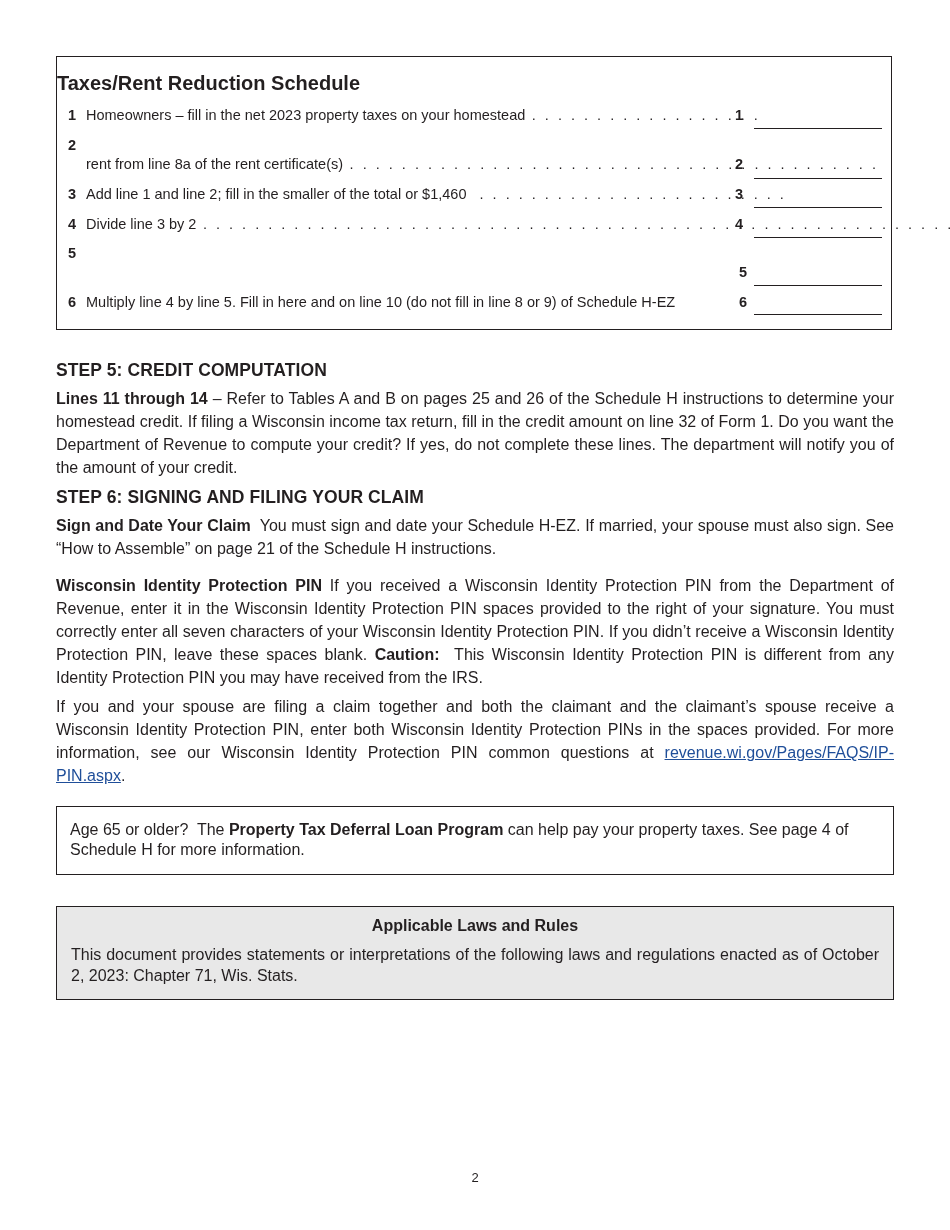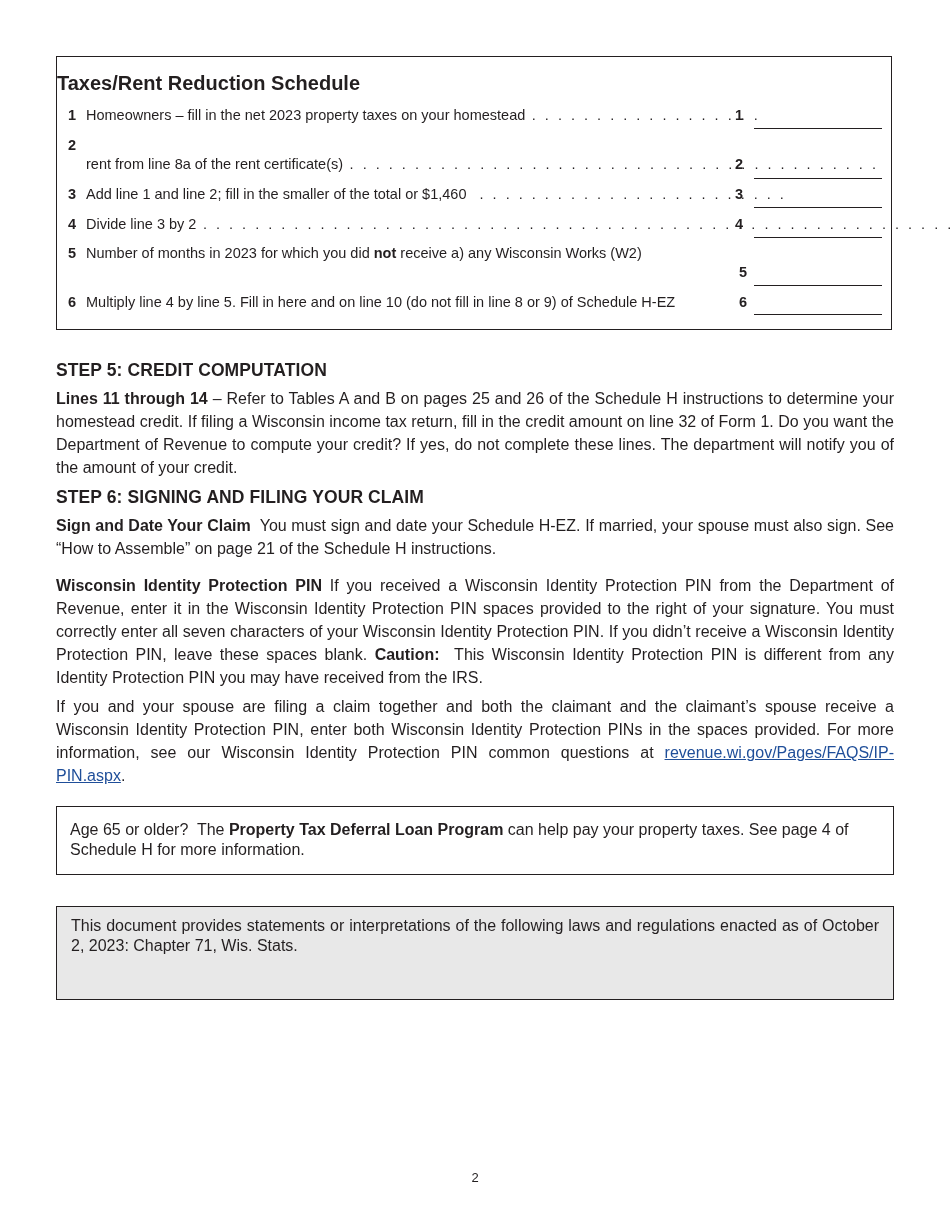--- a/index.html
+++ b/index.html
@@ -81,21 +81,20 @@
 
   <div class="line" style="top:159px;height:20px;">
     <span class="num">4</span>
     <span class="txt"><span>Divide line 3 by 2</span><span class="dots"> . . . . . . . . . . . . . . . . . . . . . . . . . . . . . . . . . . . . . . . . . . . . . . . . . . . . . . . . . . . . </span></span>
     <span class="ref" style="left:667px;">4</span>
     <span class="fill" style="top:20px;"></span>
   </div>
 
   <div class="line" style="top:188px;height:40px;">
     <span class="num">5</span>
-    <span class="txt"><span>Number of months in 2023 for which you did </span><b>not</b><span> receive a) any Wisconsin Works (W2)</span></span>
     <span class="ref" style="left:671px;top:19px;">5</span>
     <span class="fill" style="top:39px;"></span>
   </div>
 
   <div class="line" style="top:237px;height:20px;">
     <span class="num">6</span>
     <span class="txt">Multiply line 4 by line 5. Fill in here and on line 10 (do not fill in line 8 or 9) of Schedule H-EZ</span>
     <span class="ref" style="left:671px;">6</span>
     <span class="fill" style="top:19px;"></span>
   </div>
@@ -109,16 +108,17 @@
 
 <p class="para" style="top:574px;"><b>Wisconsin Identity Protection PIN</b><span> If you received a Wisconsin Identity Protection PIN from the Department of Revenue, enter it in the Wisconsin Identity Protection PIN spaces provided to the right of your signature. You must correctly enter all seven characters of your Wisconsin Identity Protection PIN. If you didn’t receive a Wisconsin Identity Protection PIN, leave these spaces blank. </span><b>Caution:</b><span style="white-space:pre-wrap;">  This Wisconsin Identity Protection PIN is different from any Identity Protection PIN you may have received from the IRS.</span></p>
 
 <p class="para" style="top:695px;"><span>If you and your spouse are filing a claim together and both the claimant and the claimant’s spouse receive a Wisconsin Identity Protection PIN, enter both Wisconsin Identity Protection PINs in the spaces provided. For more information, see our Wisconsin Identity Protection PIN common questions at </span><a class="link">revenue.wi.gov/Pages/FAQS/IP-PIN.aspx</a><span>.</span></p>
 
 <div class="note-box">
   <span style="white-space:pre-wrap;">Age 65 or older?  The </span><b>Property Tax Deferral Loan Program</b><span> can help pay your property taxes. See page 4 of Schedule H for more information.</span>
 </div>
 
 <div class="laws-box">
+  <div class="laws-title">Applicable Laws and Rules</div>
   <div style="text-align:justify;">This document provides statements or interpretations of the following laws and regulations enacted as of October 2, 2023: Chapter 71, Wis. Stats.</div>
 </div>
 
 <div class="page-num">2</div>
 
 </body></html>

